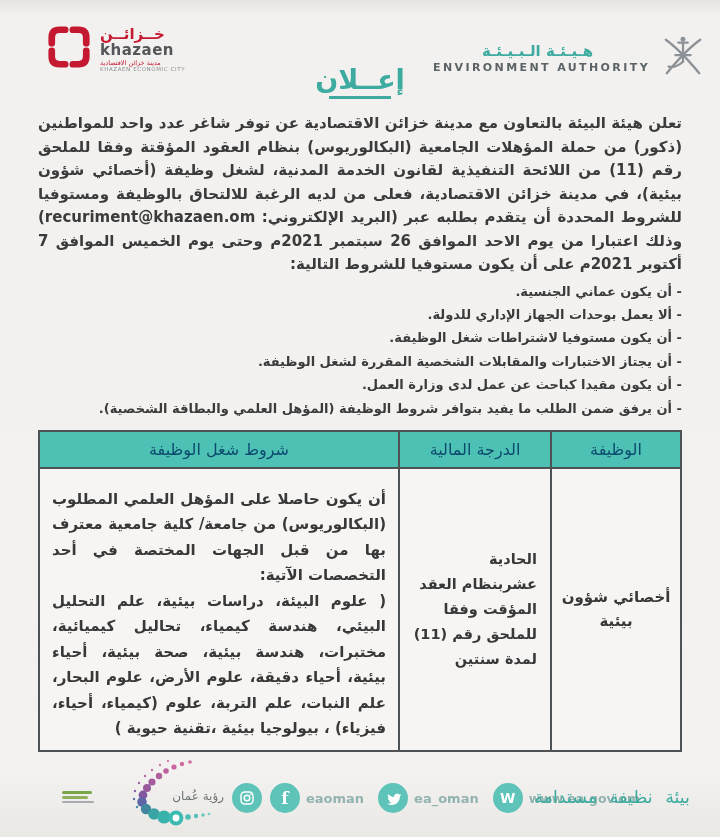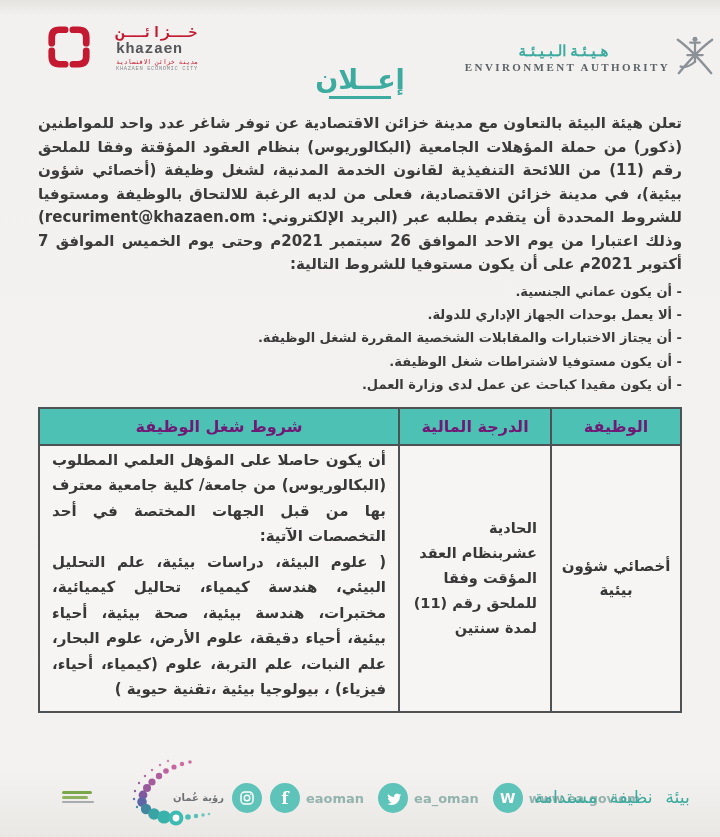--- a/index.html
+++ b/index.html
@@ -5,59 +5,59 @@
   * { box-sizing: border-box; margin: 0; padding: 0; }
   html,body { width: 720px; }
   body { font-family: "DejaVu Sans", sans-serif; background:#e9e7e4; }
   .page {
     position: relative; width: 720px; height: 837px; overflow: hidden;
     background: linear-gradient(180deg, #e6e4e1 0px, #f3f1ef 16px, #f4f2f0 92%, #eae8e5 100%);
     color: #383838;
   }
 
   
-  .kz-logo { position: absolute; left: 46px; top: 24px; display: flex; gap: 24px; align-items: flex-start; font-family: Liberation Mono, monospace; }
+  .kz-logo { position: absolute; left: 46px; top: 24px; display: flex; gap: 8px; align-items: center; }
   .kz-text { display: flex; flex-direction: column; line-height: 1.05; padding-top: 2px; }
   .kz-ar { color: var(--khazaen_red, #c41931); font-weight: bold; font-size: 15px; text-align: left; }
   .kz-en { color: #54565a; font-weight: bold; font-size: 15px; letter-spacing: .5px; }
   .kz-sub-ar { color: var(--khazaen_red, #c41931); font-size: 6.5px; margin-top: 2px; }
   .kz-sub-en { color: #8a8d90; font-size: 5.5px; letter-spacing: .6px; }
 
-  .ea-logo { position: absolute; right: 0; top: 34px; display: flex; align-items: center; gap: 0; font-family: Liberation Serif, serif; }
+  .ea-logo { position: absolute; right: 12px; top: 34px; display: flex; align-items: center; gap: 8px; }
   .ea-text { display: flex; flex-direction: column; align-items: center; line-height: 1.25; }
   .ea-ar { color: var(--teal, #3ba89e); font-weight: bold; font-size: 15px; }
   .ea-en { color: #5b6366; font-size: 11px; letter-spacing: 2.4px; font-weight: bold; margin-left: 8px; }
 
   
   .title-wrap { position: absolute; top: 64px; left: 0; right: 0; text-align: center; }
   .title { display: inline-block; color: var(--teal, #3ba89e); font-size: 27px; font-weight: bold; }
   .title-underline { width: 62px; height: 2.5px; background: var(--teal, #3ba89e); margin: 1px auto 0; }
 
   
   .content { position: absolute; top: 112px; right: 38px; left: 38px; direction: rtl; }
   .body-text { font-size: 15px; line-height: 23.5px; text-align: justify; font-weight: bold; color: #3b3b3b; }
   .conditions { list-style: none; margin-top: 3px; }
   .conditions li { font-size: 13px; line-height: 23.4px; font-weight: bold; color: #3b3b3b; }
 
   
   table.jobs { width: 100%; border-collapse: collapse; margin-top: 10px; border: 2px solid #4f5254; background: #f7f5f3; }
   table.jobs th, table.jobs td { border: 2px solid #4f5254; }
   table.jobs th {
-    background: var(--table_header, #4ec1b5); color: #701a75;
-    font-size: 16px; font-weight: bold; padding: 8px 6px;
+    background: var(--table_header, #4ec1b5); color: #0c4a6e;
+    font-size: 16px; font-weight: normal; padding: 8px 6px;
   }
-  td.cell-req { vertical-align: top; padding: 2px 12px 8px; height: 264px; }
+  td.cell-req { vertical-align: top; padding: 18px 12px 8px; height: 264px; }
   .req-intro, .req-specs { font-size: 15px; line-height: 25.5px; text-align: justify; font-weight: bold; }
   td.cell-grade { vertical-align: middle; padding: 16px 13px; font-size: 14.5px; line-height: 25px; text-align: right; font-weight: bold; }
   td.cell-job { vertical-align: middle; text-align: center; font-size: 15px; line-height: 24px; font-weight: bold; }
 
   
   .footer { position: absolute; left: 0; right: 0; bottom: 8px; height: 72px; }
   .vision { position: absolute; left: 62px; bottom: 2px; width: 190px; height: 70px; }
-  .vision-label { position: absolute; right: 28px; bottom: 24px; font-size: 10px; color: #6e7274; font-weight: bold; }
+  .vision-label { position: absolute; right: 28px; bottom: 24px; font-size: 12px; color: #6e7274; font-weight: normal; }
   .partner-mark { position: absolute; left: 0; bottom: 22px; width: 34px; }
   .partner-mark .ln { height: 3px; margin: 2px 0; border-radius: 2px; }
   .ln-g1 { background: #79a648; width: 30px; }
   .ln-g2 { background: #8fb05c; width: 26px; }
   .ln-gr { background: #a9acae; width: 32px; height: 2px !important; }
 
   .social { position: absolute; left: 232px; bottom: 16px; display: flex; align-items: center; gap: 8px; direction: ltr; }
   .soc-circle {
     width: 30px; height: 30px; border-radius: 50%;
     background: var(--icon_teal, #5ec3b9); color: #fff;
@@ -117,23 +117,24 @@
     <div class="title">إعــلان</div>
     <div class="title-underline"></div>
   </div>
 
   <div class="content">
     <p class="body-text">تعلن هيئة البيئة بالتعاون مع مدينة خزائن الاقتصادية عن توفر شاغر عدد واحد للمواطنين (ذكور) من حملة المؤهلات الجامعية (البكالوريوس) بنظام العقود المؤقتة وفقا للملحق رقم (11) من اللائحة التنفيذية لقانون الخدمة المدنية، لشغل وظيفة (أخصائي شؤون بيئية)، في مدينة خزائن الاقتصادية، فعلى من لديه الرغبة للالتحاق بالوظيفة ومستوفيا للشروط المحددة أن يتقدم بطلبه عبر (البريد الإلكتروني: recuriment@khazaen.om) وذلك اعتبارا من يوم الاحد الموافق 26 سبتمبر 2021م وحتى يوم الخميس الموافق 7 أكتوبر 2021م على أن يكون مستوفيا للشروط التالية:</p>
 
     <ul class="conditions">
       <li>- أن يكون عماني الجنسية.</li>
       <li>- ألا يعمل بوحدات الجهاز الإداري للدولة.</li>
+      <li>- أن يكون مستوفيا لاشتراطات شغل الوظيفة.</li>
       <li>- أن يجتاز الاختبارات والمقابلات الشخصية المقررة لشغل الوظيفة.</li>
-      <li>- أن يكون مستوفيا لاشتراطات شغل الوظيفة.</li>
       <li>- أن يكون مقيدا كباحث عن عمل لدى وزارة العمل.</li>
+      <li>- أن يرفق ضمن الطلب ما يفيد بتوافر شروط الوظيفة (المؤهل العلمي والبطاقة الشخصية).</li>
     </ul>
 
     <table class="jobs">
       <colgroup>
         <col style="width:130px">
         <col style="width:152px">
         <col>
       </colgroup>
       <thead>
         <tr>

